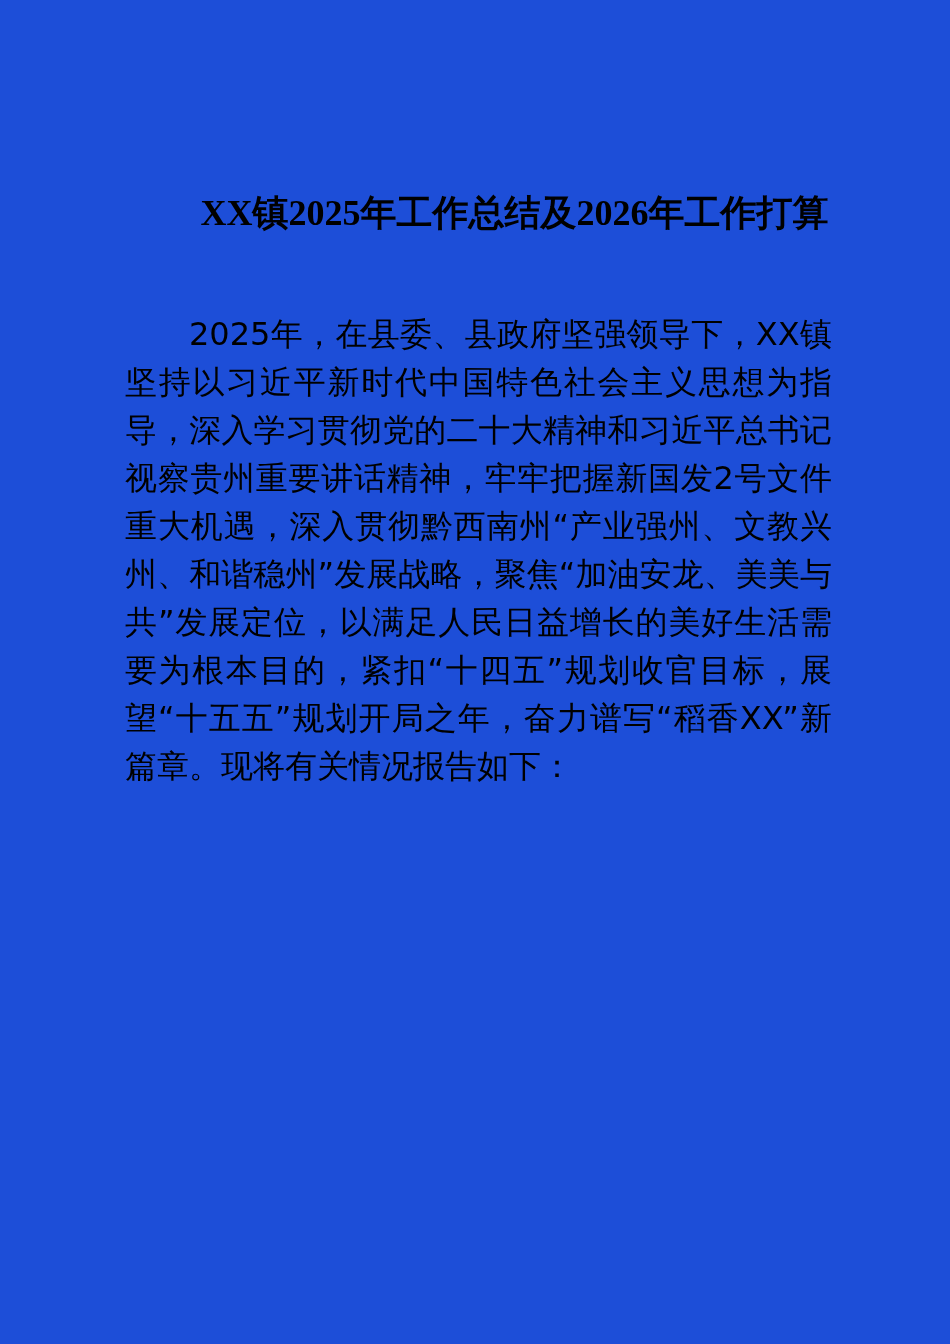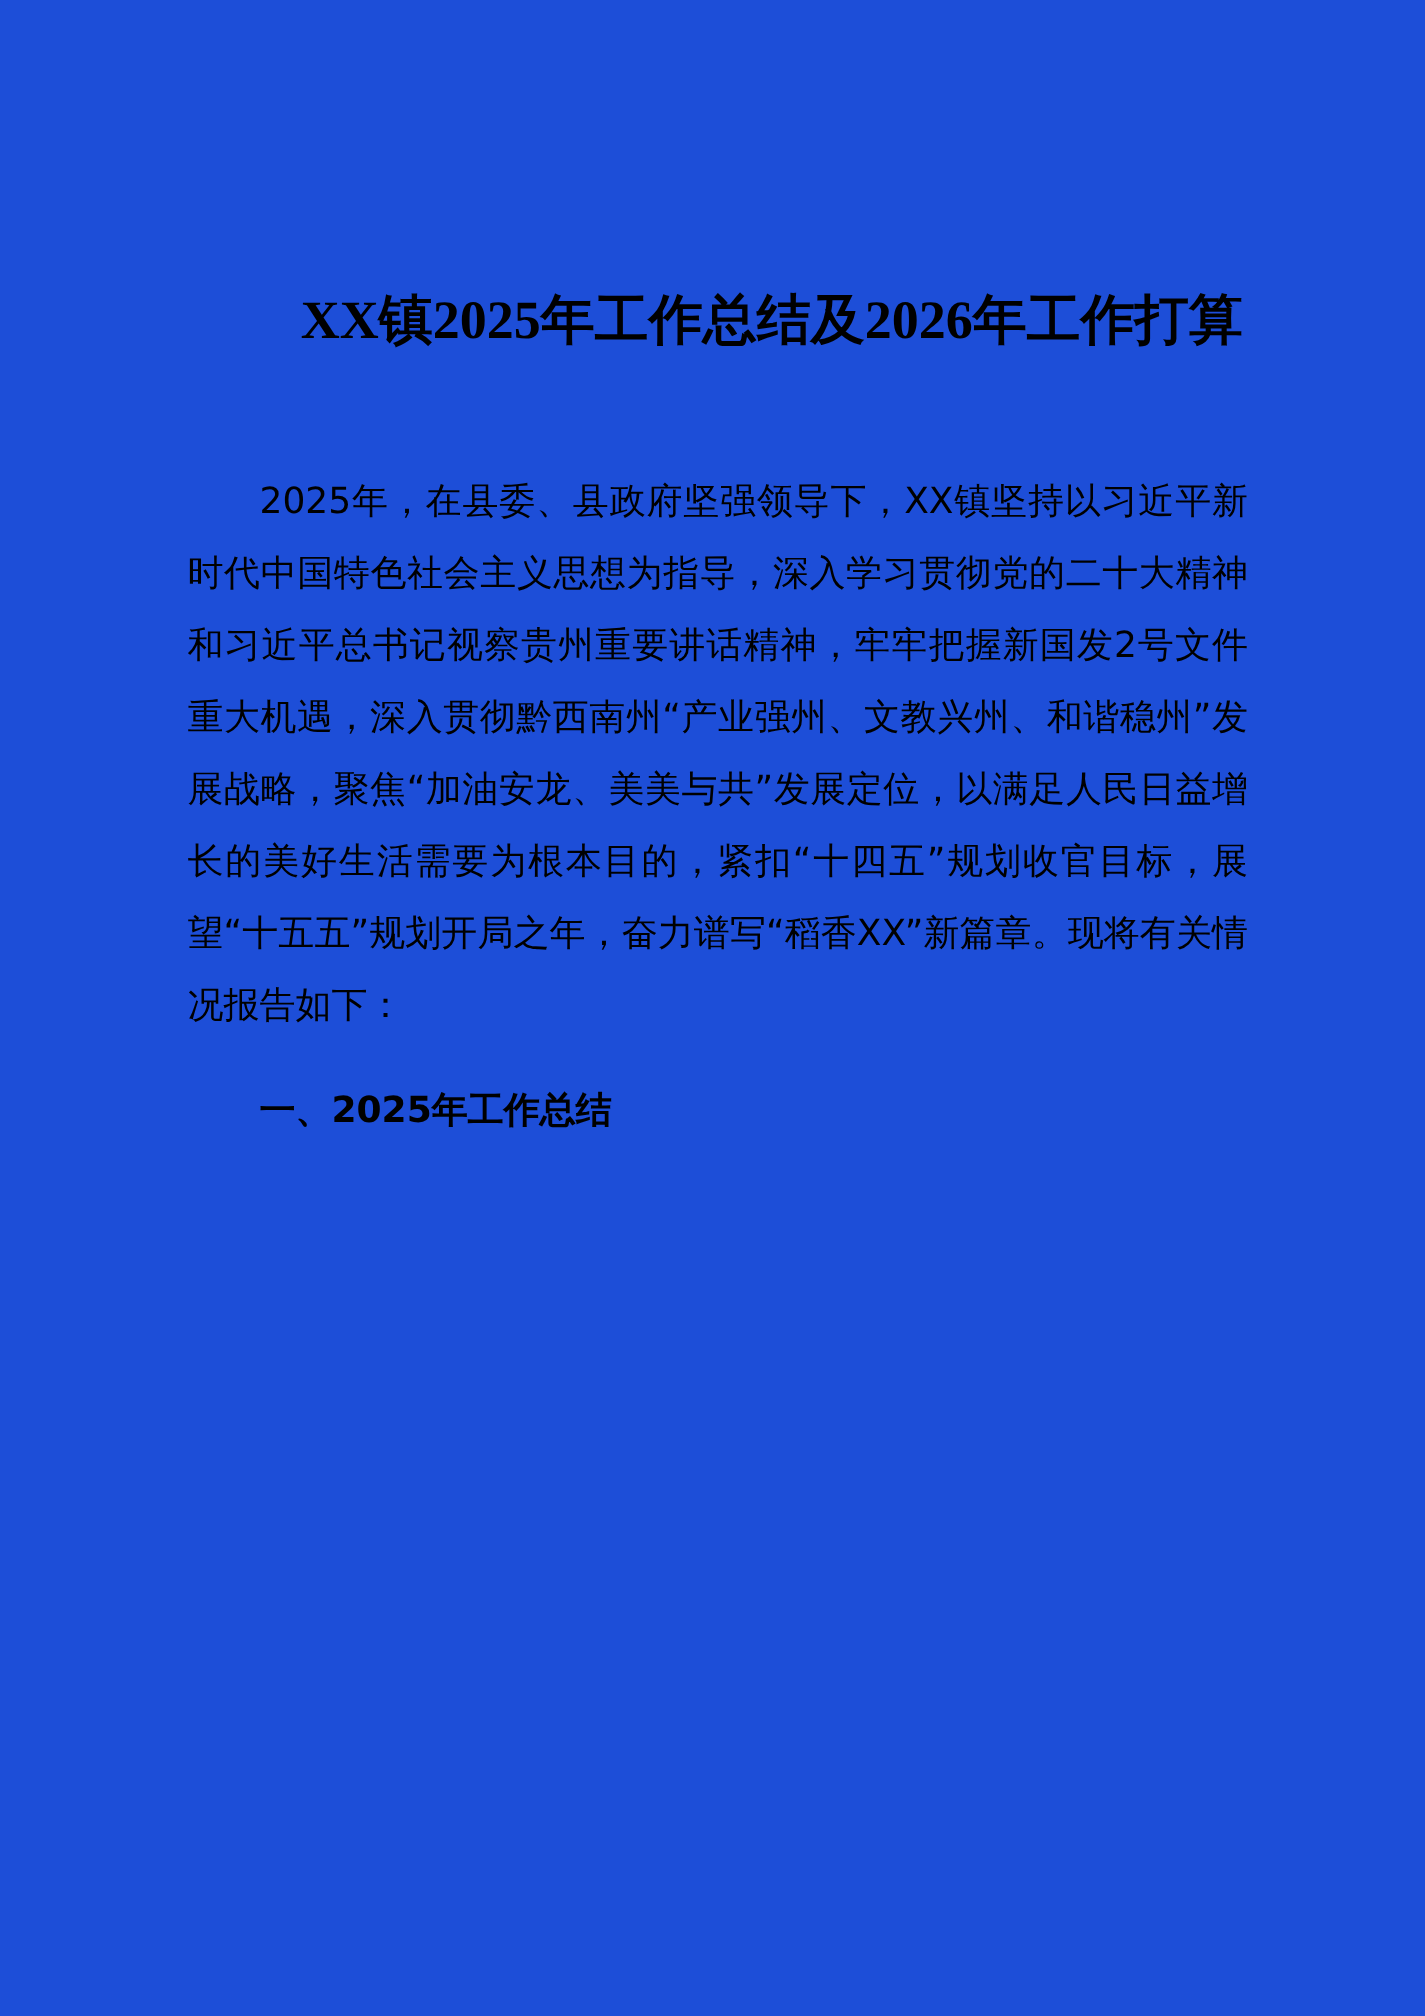--- a/index.html
+++ b/index.html
@@ -25,21 +25,21 @@
     font-size: 36px;
     line-height: 50px;
     text-align: center;
     text-indent: 2em;
     color: #000000;
   }
   .para {
     margin: 0;
     font-family: "DejaVu Sans", "Liberation Sans", sans-serif;
     font-weight: normal;
-    font-size: 24px;
+    font-size: 32px;
     line-height: 48px;
     text-align: justify;
     text-justify: inter-ideograph;
     text-indent: 2em;
     color: #000000;
     word-break: break-all;
   }
   .section-heading {
     font-weight: bold;
     margin-top: 22px;
@@ -53,16 +53,15 @@
   }
 </style>
 </head>
 <body>
 
 <div class="page">
   <h1 class="doc-title">XX镇2025年工作总结及2026年工作打算</h1>
 
   <p class="para">2025年，在县委、县政府坚强领导下，XX镇坚持以习近平新时代中国特色社会主义思想为指导，深入学习贯彻党的二十大精神和习近平总书记视察贵州重要讲话精神，牢牢把握新国发2号文件重大机遇，深入贯彻黔西南州“产业强州、文教兴州、和谐稳州”发展战略，聚焦“加油安龙、美美与共”发展定位，以满足人民日益增长的美好生活需要为根本目的，紧扣“十四五”规划收官目标，展望“十五五”规划开局之年，奋力谱写“稻香XX”新篇章。现将有关情况报告如下：</p>
 
-  <p class="para section-heading">一、2025年工作总结</p>
 
 
 </div>
 
 </body></html>

